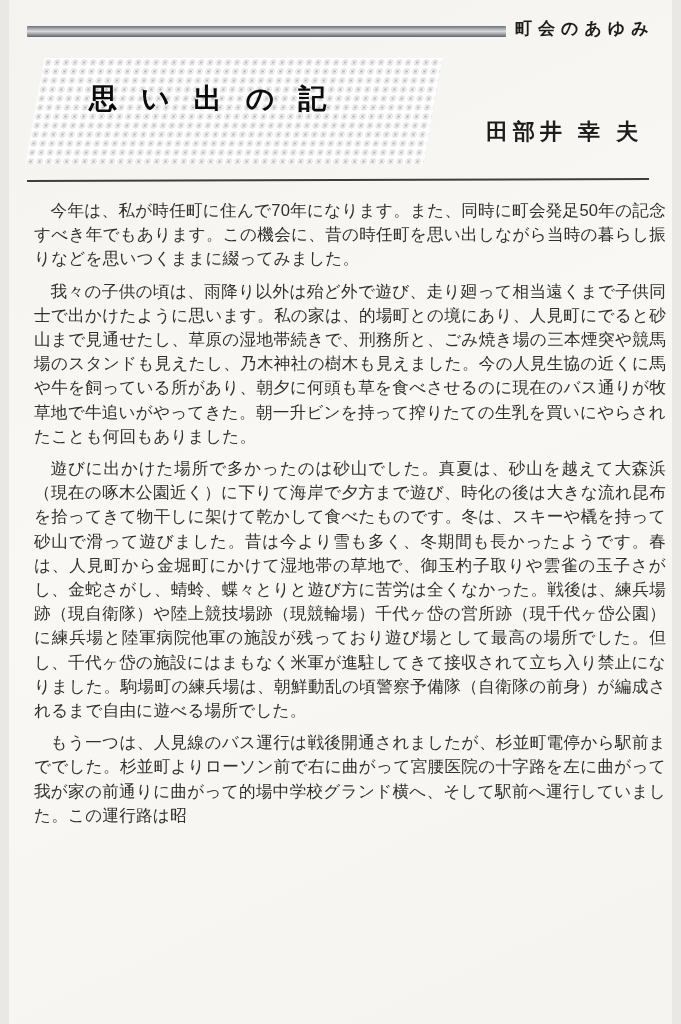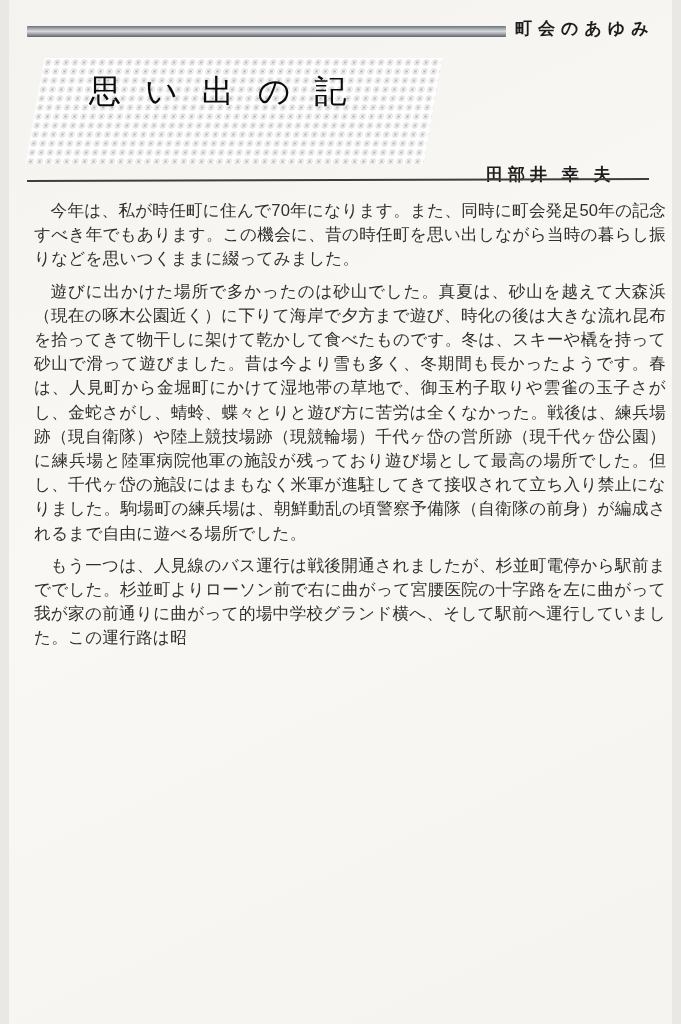--- a/index.html
+++ b/index.html
@@ -50,36 +50,35 @@
     top: 66px; left: 52px;
     white-space: nowrap;
   }
   .title-line1 {
     font-size: 29px;
     font-weight: 900;
     letter-spacing: 2px;
     color: #0b0b0b;
   }
   .title-line2 {
-    margin-top: 4px;
+    margin-top: 14px;
     margin-left: 28px;
-    font-size: 32px;
-    font-weight: 400;
+    font-size: 28px;
+    font-weight: 700;
     letter-spacing: 24px;
     color: #0b0b0b;
   }
   .author {
     position: absolute;
     top: 117px; left: 477px;
-    font-size: 17px;
+    font-size: 22px;
     font-weight: 600;
     letter-spacing: 5px;
     color: #1d1d1d;
     white-space: nowrap;
-    margin-top: 46px;
   }
 
   
   .divider {
     position: absolute;
     top: 179px; left: 18px;
     width: 622px; height: 0;
     border-top: 2px solid #3e3e3e;
     transform: rotate(-0.2deg);
   }
@@ -115,17 +114,18 @@
     <div class="title-text">
       <div class="title-line2">思い出の記</div>
     </div>
     <div class="author">田部井 幸 夫</div>
   </section>
 
   <div class="divider"></div>
 
   <article class="body-text">
     <p>今年は、私が時任町に住んで70年になります。また、同時に町会発足50年の記念すべき年でもあります。この機会に、昔の時任町を思い出しながら当時の暮らし振りなどを思いつくままに綴ってみました。</p>
+    <p>我々の子供の頃は、雨降り以外は殆ど外で遊び、走り廻って相当遠くまで子供同士で出かけたように思います。私の家は、的場町との境にあり、人見町にでると砂山まで見通せたし、草原の湿地帯続きで、刑務所と、ごみ焼き場の三本煙突や競馬場のスタンドも見えたし、乃木神社の樹木も見えました。今の人見生協の近くに馬や牛を飼っている所があり、朝夕に何頭も草を食べさせるのに現在のバス通りが牧草地で牛追いがやってきた。朝一升ビンを持って搾りたての生乳を買いにやらされたことも何回もありました。</p>
     <p>遊びに出かけた場所で多かったのは砂山でした。真夏は、砂山を越えて大森浜（現在の啄木公園近く）に下りて海岸で夕方まで遊び、時化の後は大きな流れ昆布を拾ってきて物干しに架けて乾かして食べたものです。冬は、スキーや橇を持って砂山で滑って遊びました。昔は今より雪も多く、冬期間も長かったようです。春は、人見町から金堀町にかけて湿地帯の草地で、御玉杓子取りや雲雀の玉子さがし、金蛇さがし、蜻蛉、蝶々とりと遊び方に苦労は全くなかった。戦後は、練兵場跡（現自衛隊）や陸上競技場跡（現競輪場）千代ヶ岱の営所跡（現千代ヶ岱公園）に練兵場と陸軍病院他軍の施設が残っており遊び場として最高の場所でした。但し、千代ヶ岱の施設にはまもなく米軍が進駐してきて接収されて立ち入り禁止になりました。駒場町の練兵場は、朝鮮動乱の頃警察予備隊（自衛隊の前身）が編成されるまで自由に遊べる場所でした。</p>
     <p>もう一つは、人見線のバス運行は戦後開通されましたが、杉並町電停から駅前まででした。杉並町よりローソン前で右に曲がって宮腰医院の十字路を左に曲がって我が家の前通りに曲がって的場中学校グランド横へ、そして駅前へ運行していました。この運行路は昭</p>
   </article>
 
 </div>
 
 </body></html>

